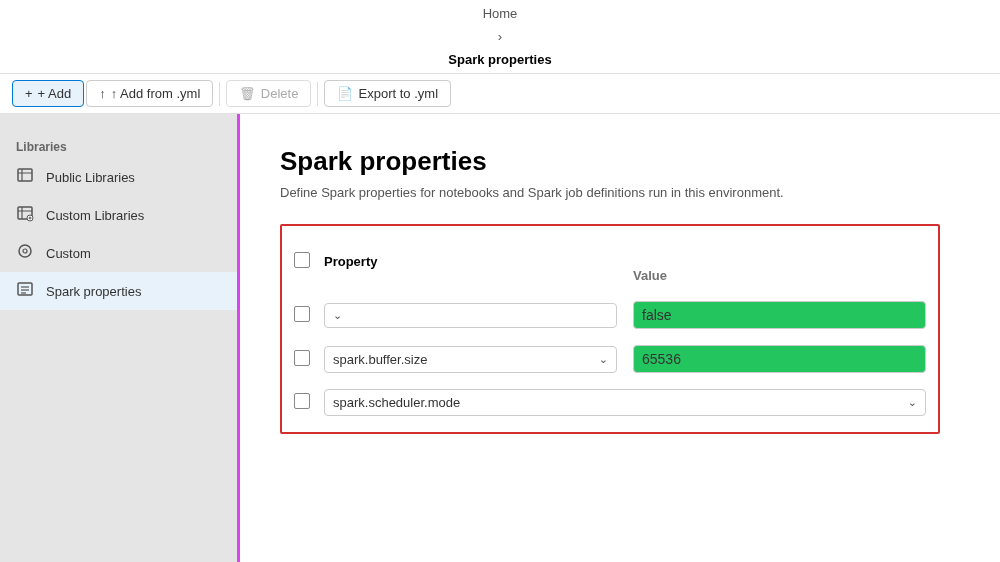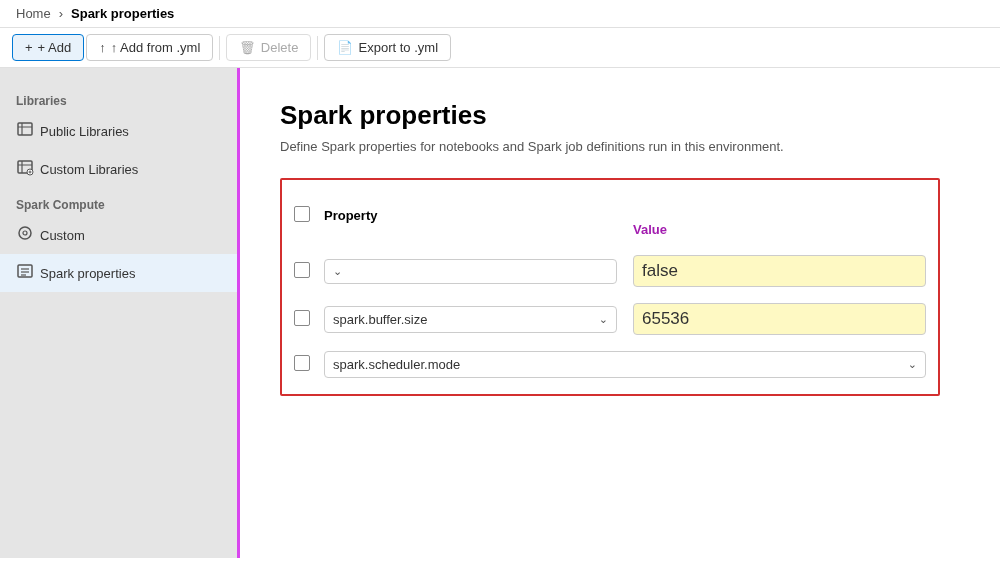--- a/index.html
+++ b/index.html
@@ -3,20 +3,21 @@
   <meta charset="utf-8">
   <style>
     * { box-sizing: border-box; margin: 0; padding: 0; }
     body { font-family: 'Segoe UI', Arial, sans-serif; font-size: 14px; background: #fff; color: #333; }
 
     
     .breadcrumb {
       display: flex; align-items: center; gap: 8px;
       padding: 6px 16px; font-size: 13px; color: #555;
       border-bottom: 1px solid #e0e0e0;
+      flex-direction: column;
     }
     .breadcrumb .current { font-weight: 600; color: #000; }
 
     
     .toolbar {
       display: flex; align-items: center; gap: 2px;
       padding: 6px 12px; border-bottom: 1px solid #e0e0e0;
       background: #fff;
     }
     .toolbar-btn {
@@ -39,21 +40,21 @@
       width: 240px; min-width: 240px;
       border-right: 3px solid #d946ef;
       padding: 16px 0;
       background: #e5e5e5;
     }
     .sidebar-section-label {
       font-size: 12px; color: #666; font-weight: 600;
       padding: 10px 16px 4px 16px; text-transform: none;
     }
     .sidebar-item {
-      display: flex; align-items: center; gap: 6px;
+      display: flex; align-items: center; gap: 12px;
       padding: 8px 16px; cursor: pointer; font-size: 13px; color: #333;
       border-radius: 0;
     }
     .sidebar-item.active { background: #e8f2fb; font-weight: 500; }
     .sidebar-icon { font-size: 16px; color: #555; width: 18px; text-align: center; }
 
     
     .main-content {
       flex: 1; padding: 32px 40px; overflow-y: auto;
     }
@@ -72,21 +73,21 @@
       max-width: 660px;
     }
     .table-header {
       display: flex; align-items: center;
       padding: 6px 12px 10px 12px;
       font-weight: 600; font-size: 13px;
       gap: 0;
     }
     .table-header .col-check { width: 30px; }
     .table-header .col-property { flex: 1; color: #000; }
-    .table-header .col-value { flex: 1; color: #a21caf; padding-left: 16px; margin-top: 28px; }
+    .table-header .col-value { flex: 1; color: #737373; padding-left: 16px; margin-top: 28px; }
 
     .table-row {
       display: flex; align-items: center;
       padding: 8px 12px; gap: 0;
     }
     .row-check { width: 30px; }
     .row-property { flex: 1; }
     .row-value { flex: 1; padding-left: 16px; }
 
     
@@ -105,21 +106,21 @@
       display: flex; align-items: center; justify-content: space-between;
       cursor: pointer;
     }
     .select-text { flex: 1; }
     .select-arrow { color: #555; font-size: 11px; }
 
     
     .value-input {
       width: 100%; padding: 5px 8px;
       border: 1px solid #ccc; border-radius: 4px;
-      font-size: 17px; color: #333; background: #fef9c3;
+      font-size: 14px; color: #333; background: #22c55e;
     }
   </style>
 </head>
 <body>
 
 <div class="breadcrumb">
   <span>Home</span>
   <span>›</span>
   <span class="current">Spark properties</span>
 </div>
@@ -168,21 +169,20 @@
           <line x1="6" y1="3" x2="6" y2="15" stroke="#555" stroke-width="1.2"></line>
           <line x1="2" y1="7" x2="16" y2="7" stroke="#555" stroke-width="1"></line>
           <circle cx="14" cy="14" r="3" fill="#fff" stroke="#555" stroke-width="1"></circle>
           <line x1="14" y1="12.5" x2="14" y2="15.5" stroke="#555" stroke-width="1"></line>
           <line x1="12.5" y1="14" x2="15.5" y2="14" stroke="#555" stroke-width="1"></line>
         </svg>
       </span>
       <span>Custom Libraries</span>
     </div>
 
-    <div class="sidebar-section-label">Spark Compute</div>
 
     <div class="sidebar-item">
       <span class="sidebar-icon">
         <svg width="18" height="18" viewBox="0 0 18 18" fill="none">
           <circle cx="9" cy="9" r="6" stroke="#555" stroke-width="1.5" fill="none"></circle>
           <circle cx="9" cy="9" r="2" stroke="#555" stroke-width="1.2" fill="none"></circle>
         </svg>
       </span>
       <span>Custom</span>
     </div>

